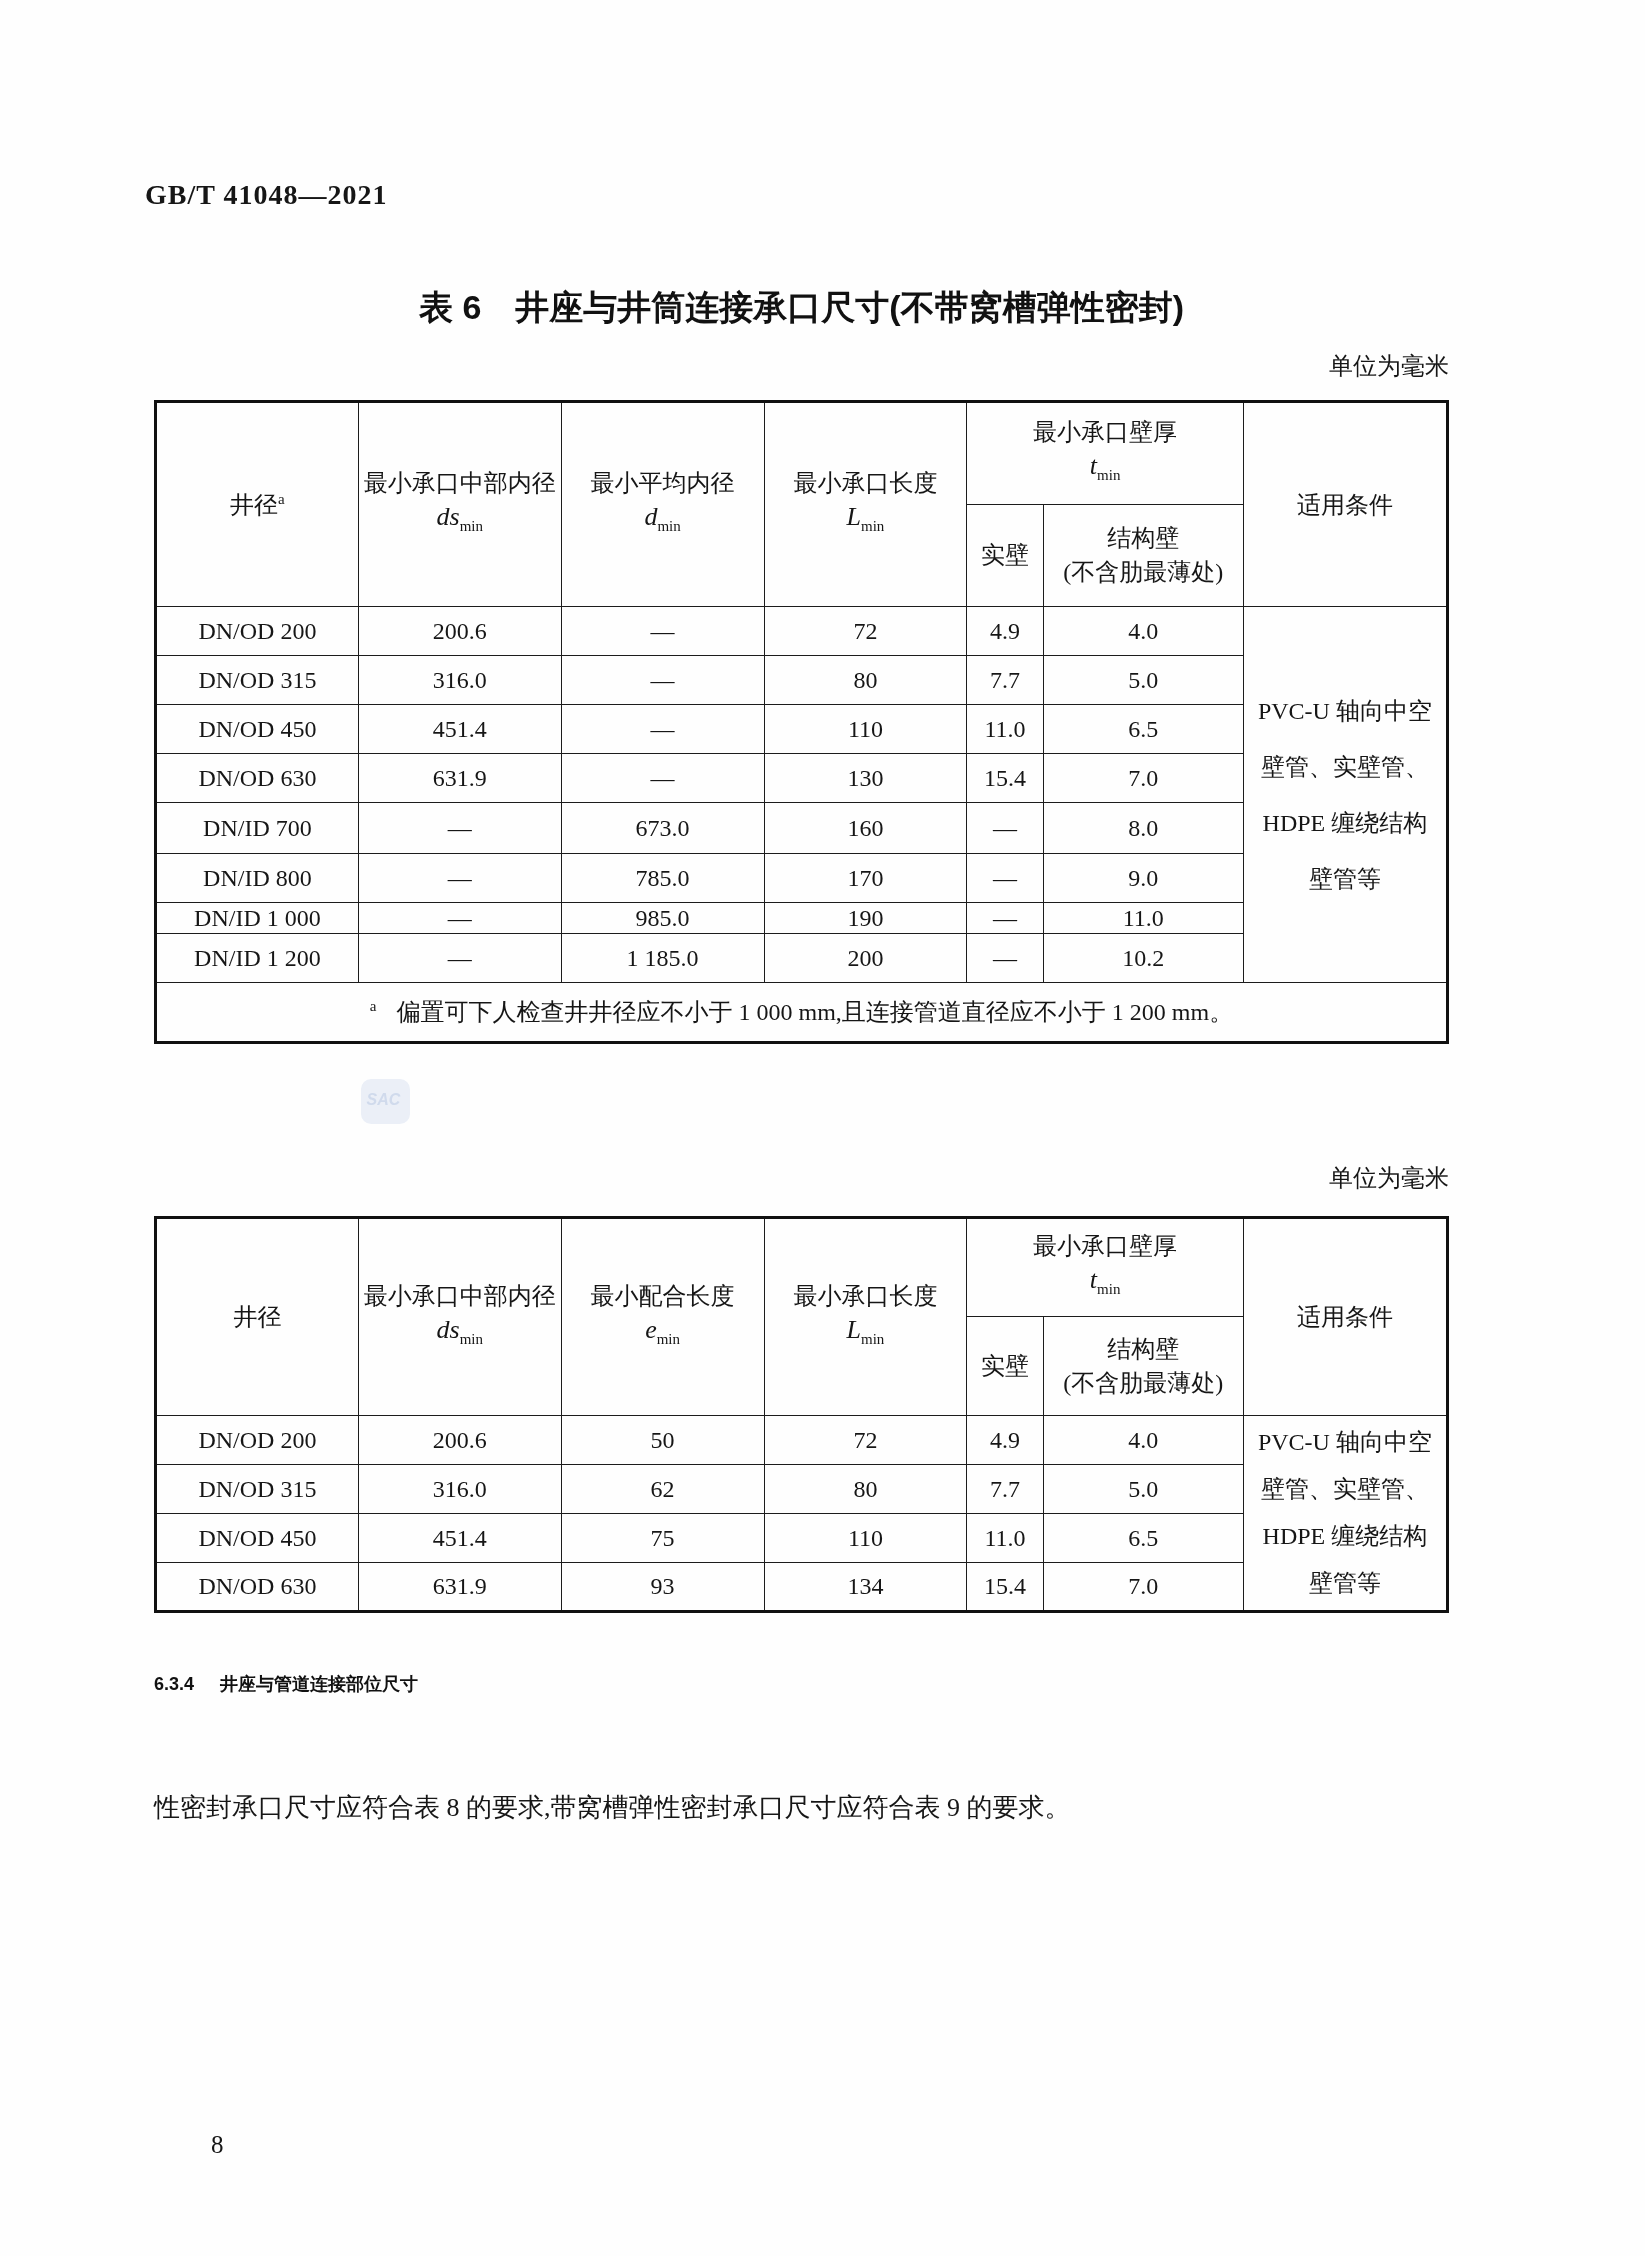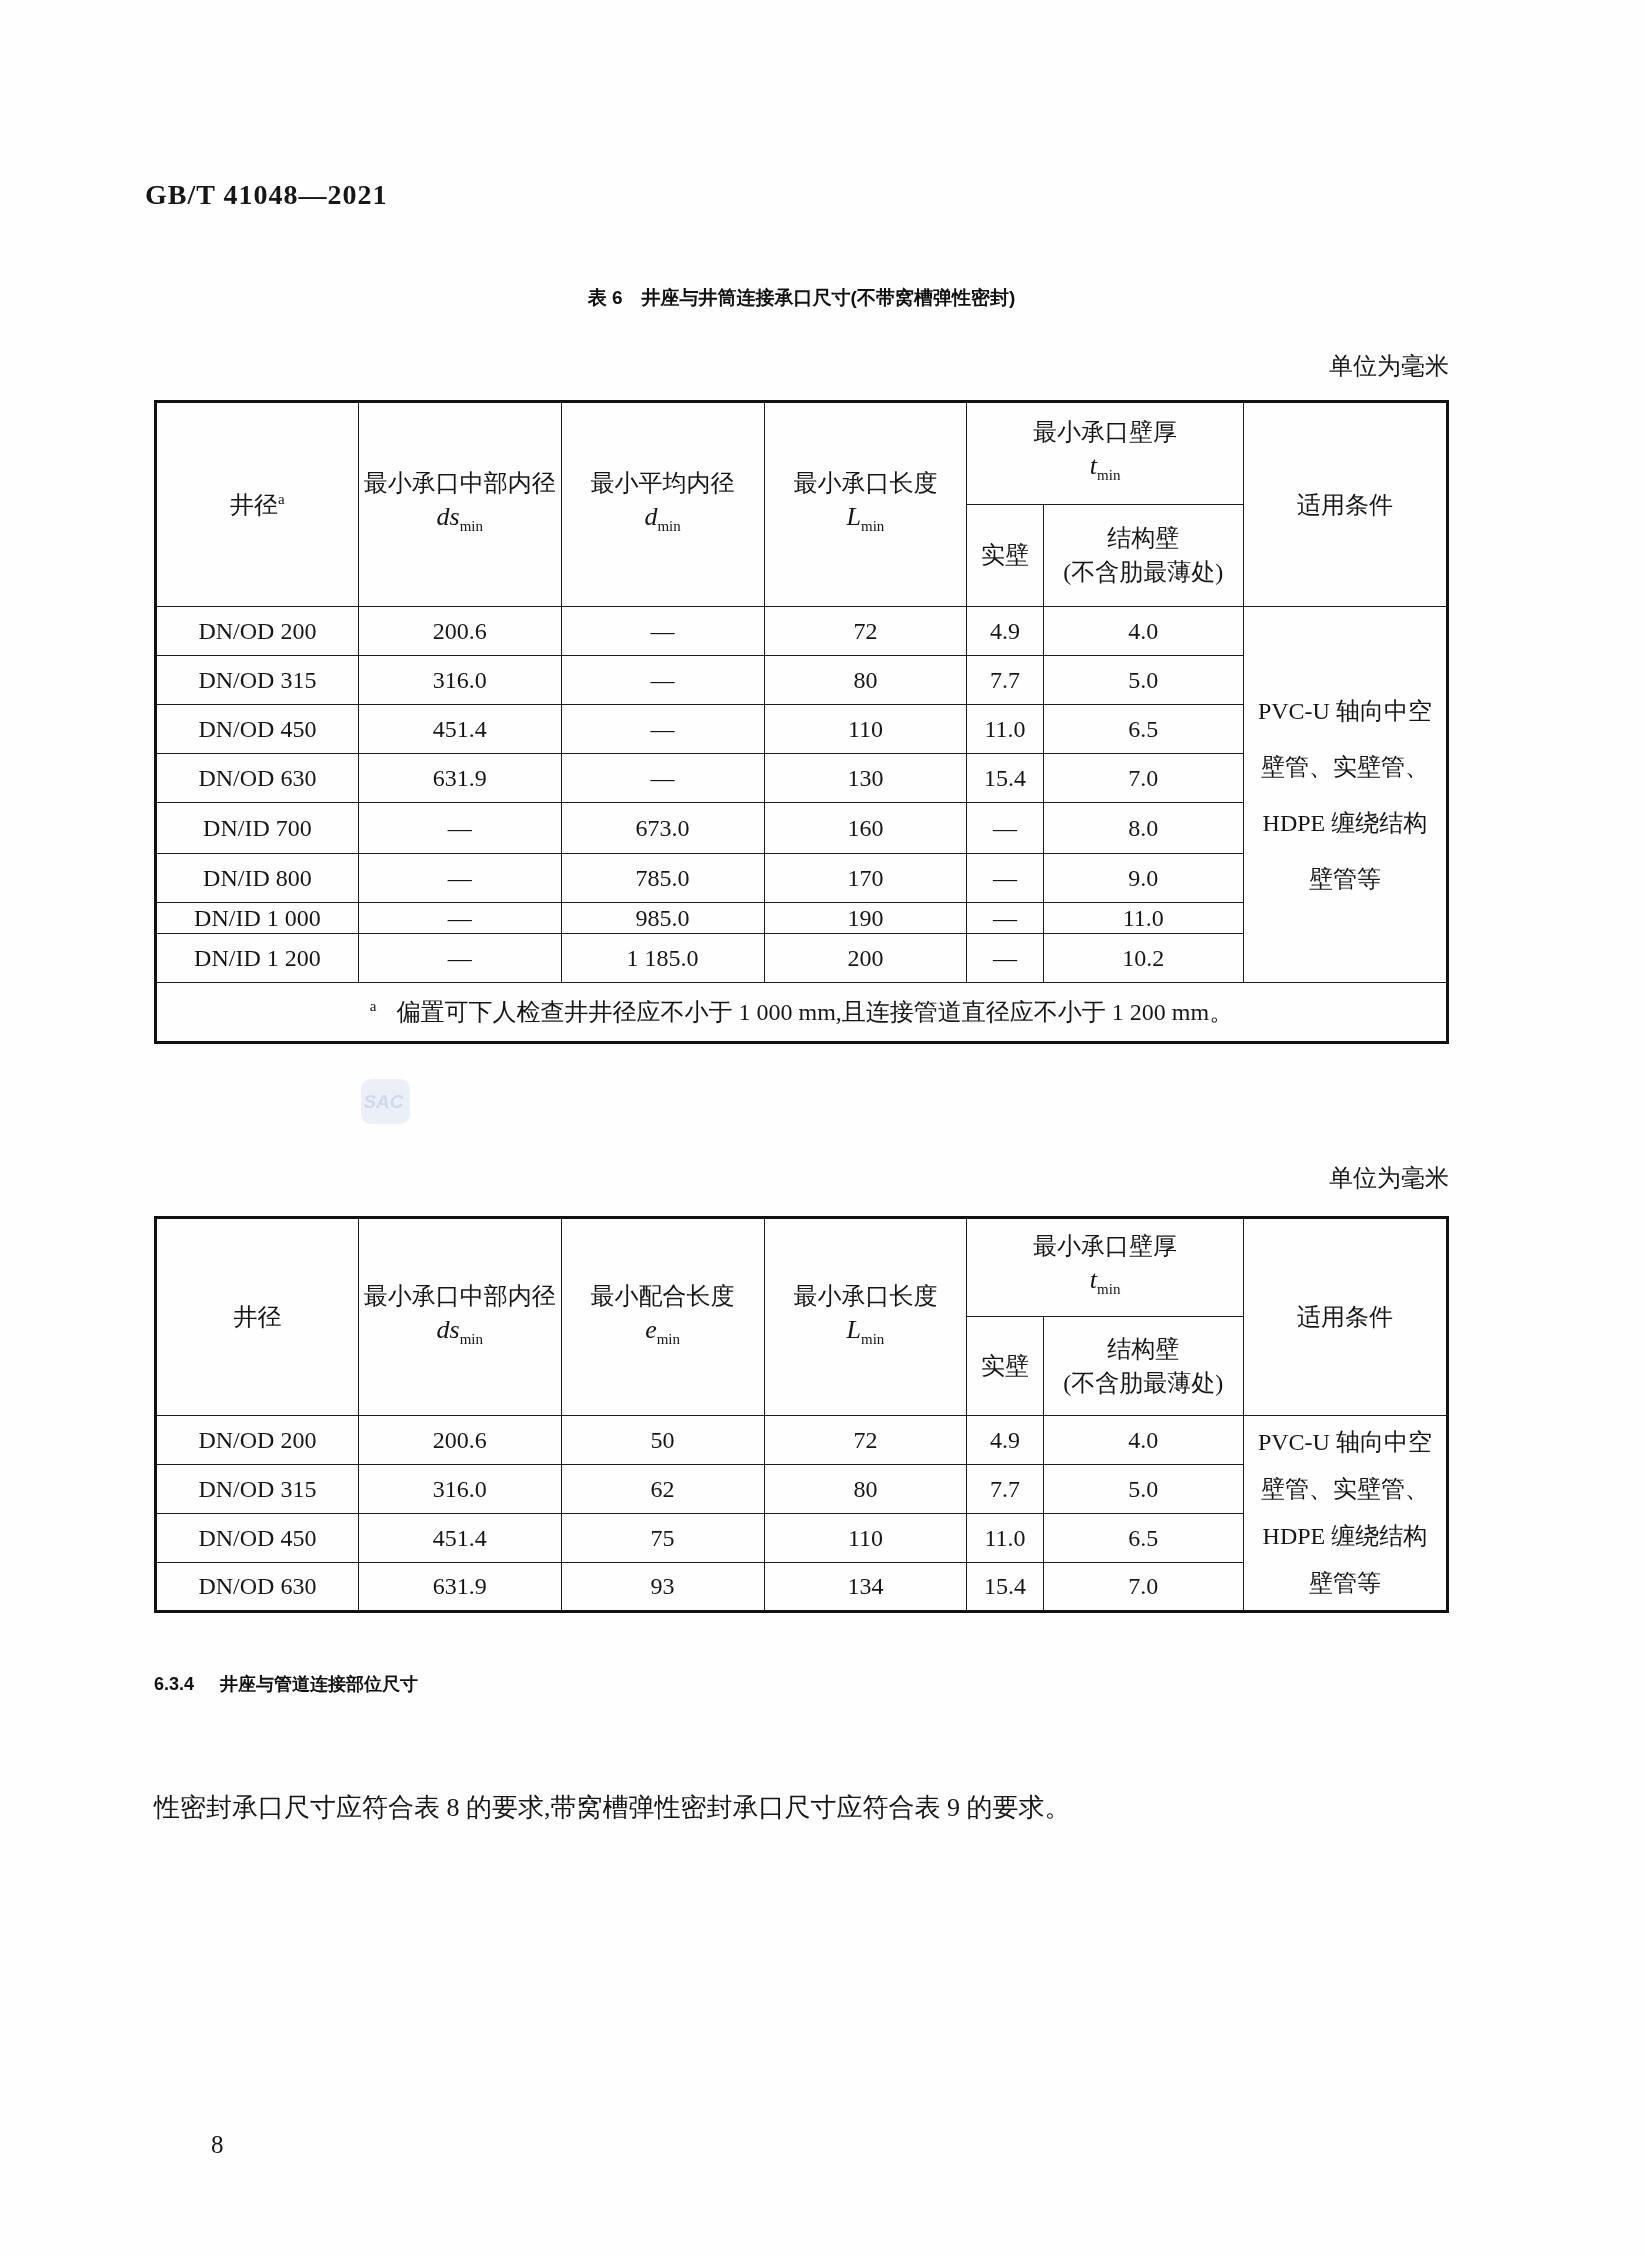--- a/index.html
+++ b/index.html
@@ -18,21 +18,21 @@
     left:145px; top:179px;
     font-size:28px; font-weight:700;
     letter-spacing:1px;
     font-family:"Liberation Serif","DejaVu Serif",serif;
   }
 
   .tbl-title {
     left:154px; width:1295px;
     text-align:center;
     font-family:"Liberation Sans","DejaVu Sans",sans-serif;
-    font-weight:700; font-size:19px;
+    font-weight:700; font-size:34px;
     color:#111;
   }
   .unit-note {
     left:154px; width:1295px;
     text-align:right;
     font-size:24px;
   }
 
   table.gb {
     position:absolute; left:154px;
@@ -64,21 +64,21 @@
     left:361px; top:1079px; width:49px; height:45px;
     background:#e9eef7;
     border-radius:10px;
     opacity:.9;
   }
   .wm span {
     position:absolute; left:-2px; top:12px; width:100%;
     text-align:center;
     font-family:"Liberation Sans","DejaVu Sans",sans-serif;
     font-style:italic; font-weight:700;
-    font-size:19px; color:#ccd7eb; letter-spacing:0px;
+    font-size:16px; color:#ccd7eb; letter-spacing:0px;
   }
 
   .sec-head {
     left:154px; top:1672px;
     font-family:"Liberation Sans","DejaVu Sans",sans-serif;
     font-weight:700; font-size:18px; color:#111;
   }
   .sec-head .gap { display:inline-block; width:26px; }
   .para-line {
     left:154px; width:1343px;

